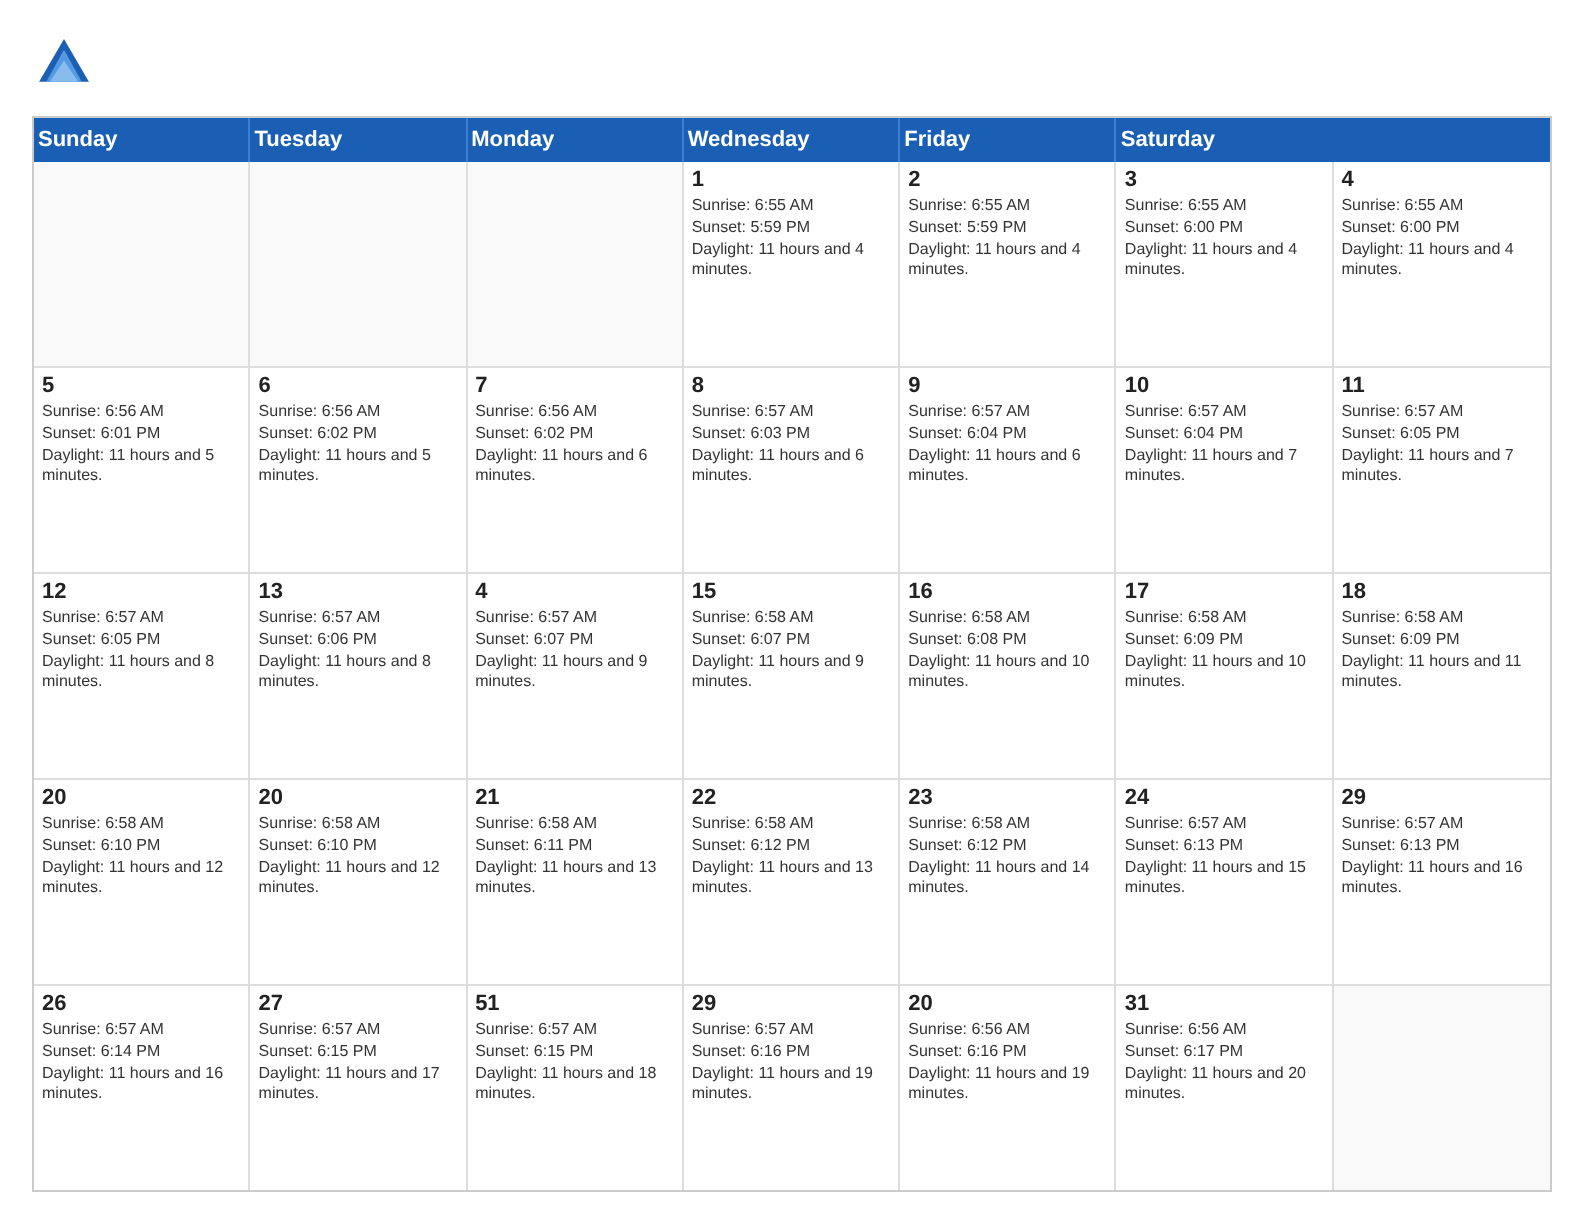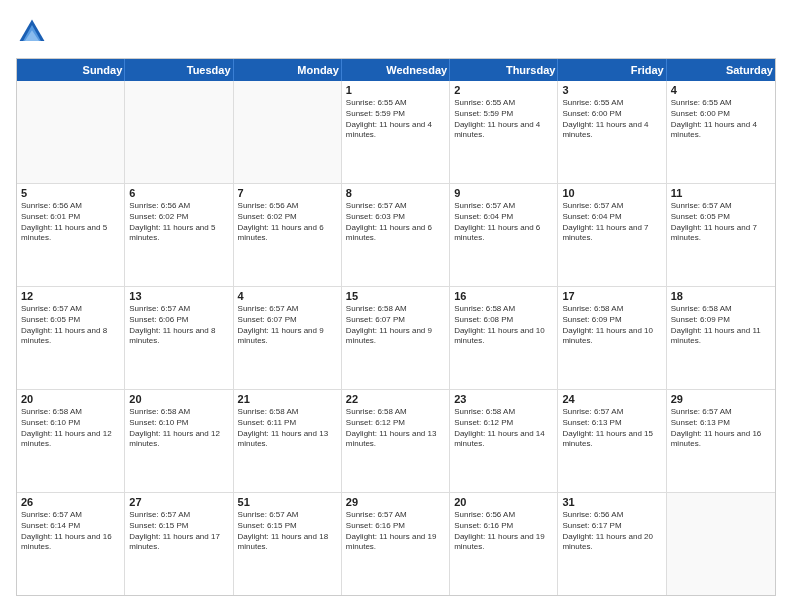--- a/index.html
+++ b/index.html
@@ -58,21 +58,21 @@
     }
     .cal-header {
       display: grid;
       grid-template-columns: repeat(7, 1fr);
       background: #1a5fb4;
     }
     .cal-header-cell {
       color: #fff;
       font-size: 11px;
       font-weight: bold;
-      text-align: right;
+      text-align: left;
       padding: 5px 2px;
       border-right: 1px solid #3a7fd4;
     }
     .cal-header-cell:last-child { border-right: none; }
     .cal-body {
       flex: 1;
       display: flex;
       flex-direction: column;
     }
     .cal-row {
@@ -125,21 +125,20 @@
       <div class="subtitle"></div>
     </div>
   </div>
 
   <div class="calendar">
     <div class="cal-header">
     <div class="cal-header-cell">Sunday</div>
         <div class="cal-header-cell">Tuesday</div>
         <div class="cal-header-cell">Monday</div>
         <div class="cal-header-cell">Wednesday</div>
-        <div class="cal-header-cell">Thursday</div>
         <div class="cal-header-cell">Friday</div>
         <div class="cal-header-cell">Saturday</div>
       </div>
     <div class="cal-body">
     <div class="cal-row">
           <div class="cal-cell empty"></div>
           <div class="cal-cell empty"></div>
           <div class="cal-cell empty"></div>
           <div class="cal-cell">
             <div class="day-num">1</div>

